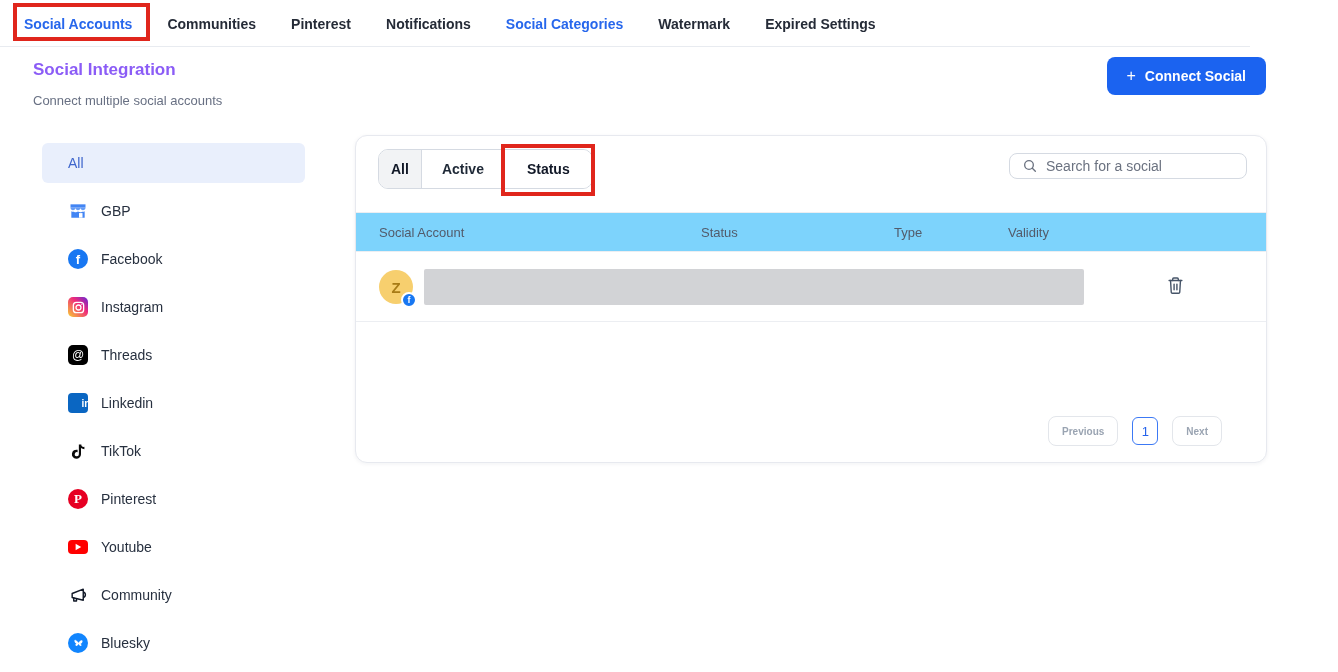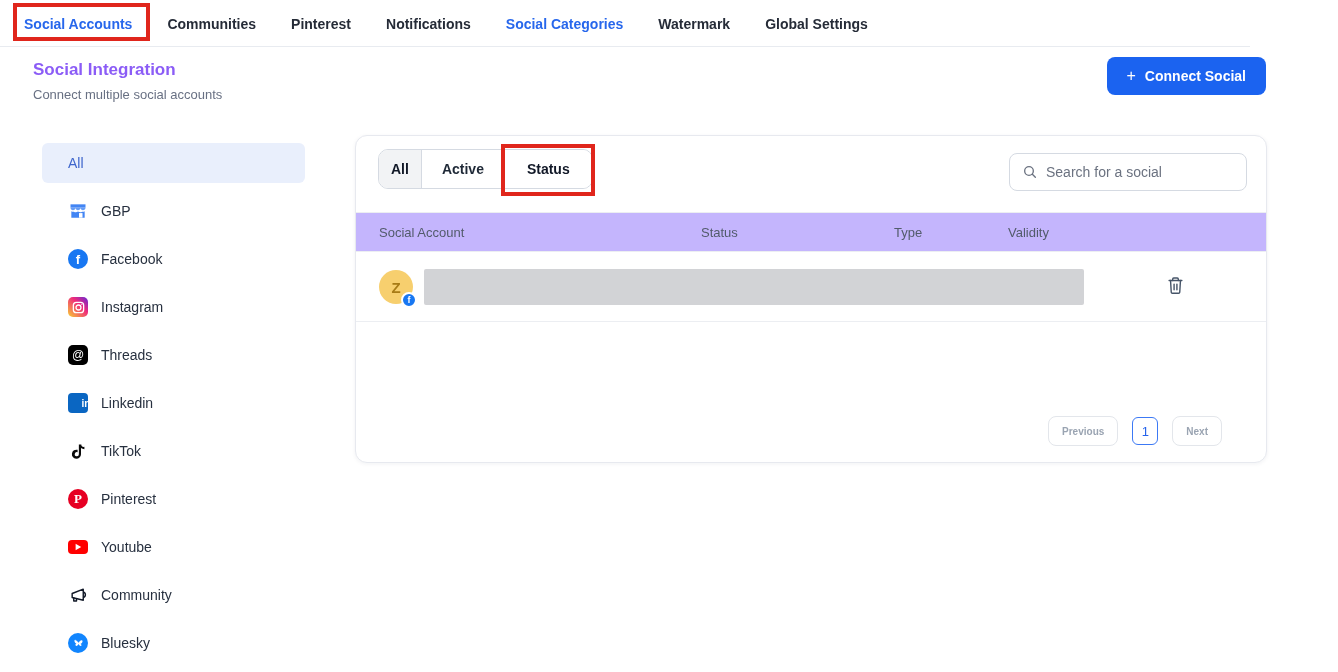--- a/index.html
+++ b/index.html
@@ -13,21 +13,21 @@
   
   .topnav { position:absolute; left:0; top:0; width:100%; height:47px; display:flex; align-items:center; padding-left:24px; gap:35px; background:#fff; }
   .topnav-border { position:absolute; left:0; top:46px; width:1250px; height:1px; background:#e8ebf0; }
   .nav-item { font-size:14px; font-weight:600; color:#252b37; cursor:pointer; position:relative; white-space:nowrap; }
   .nav-item.active { color:#2767ec; }
   .annot-nav { position:absolute; left:-11px; right:-18px; top:-13px; bottom:-9px; border:4px solid #e0261c; pointer-events:none; }
 
   
   .page-header { position:absolute; left:33px; top:60px; }
   .page-title { font-size:17px; font-weight:700; color:#8b5cf6; }
-  .page-subtitle { font-size:13px; color:#687083; margin-top:7px; }
+  .page-subtitle { font-size:13px; color:#687083; margin-top:13px; }
   .connect-btn { position:absolute; right:72px; top:57px; height:38px; padding:0 20px; border:none; border-radius:8px; background:#1b63f0; color:#fff; font-family:"Liberation Sans",sans-serif; font-size:14px; font-weight:600; display:flex; align-items:center; gap:9px; cursor:pointer; }
   .connect-btn .plus { font-size:16px; font-weight:400; margin-top:-1px; }
 
   
   .sidebar { position:absolute; left:42px; top:143px; width:263px; }
   .side-item { height:40px; margin-bottom:8px; display:flex; align-items:center; padding-left:26px; border-radius:6px; font-size:14px; color:#27303f; cursor:pointer; }
   .side-item.selected { background:#e9effc; color:#3f66cc; }
   .side-icon { width:20px; height:20px; margin-right:13px; display:flex; align-items:center; justify-content:center; flex:none; }
   .icon-badge { width:20px; height:20px; border-radius:50%; display:flex; align-items:center; justify-content:center; color:#fff; font-weight:700; }
   .icon-sq { width:20px; height:20px; border-radius:5px; display:flex; align-items:center; justify-content:center; color:#fff; font-weight:700; }
@@ -35,25 +35,25 @@
   
   .card { position:absolute; left:355px; top:135px; width:912px; height:328px; background:#fff; border:1px solid #e7e9ef; border-radius:12px; box-shadow:0 1px 4px rgba(20,30,60,.06); }
 
   .tabgroup { position:absolute; left:22px; top:13px; display:inline-flex; border:1px solid #d5dae2; border-radius:10px; background:#fff; height:40px; }
   .tab { display:flex; align-items:center; font-size:14px; color:#1f2937; cursor:pointer; background:#fff; }
   .tab-all { padding:0 12px; background:#f2f3f5; font-weight:700; color:#111827; border-right:1px solid #d5dae2; border-radius:9px 0 0 9px; }
   .tab-active { padding:0 20px; font-weight:600; border-right:1px solid #0f766e; }
   .tab-expired { padding:0 22px; font-weight:600; color:#111827; border-radius:0 9px 9px 0; position:relative; }
   .annot-tab { position:absolute; left:-4px; right:-3px; top:-6px; bottom:-8px; border:4px solid #e0261c; pointer-events:none; }
 
-  .searchbox { position:absolute; right:19px; top:17px; width:238px; height:38px; border:1px solid #d5dae2; border-radius:8px; display:flex; align-items:center; padding:0 12px; background:#fff; }
+  .searchbox { position:absolute; right:19px; top:17px; width:238px; height:26px; border:1px solid #d5dae2; border-radius:8px; display:flex; align-items:center; padding:0 12px; background:#fff; }
   .searchbox input { border:none; outline:none; flex:1; font-family:"Liberation Sans",sans-serif; font-size:14px; color:#374151; margin-left:8px; background:transparent; }
   .searchbox input::placeholder { color:#6b7280; }
 
-  .thead { position:absolute; left:0; right:0; top:76px; height:40px; background:#c4b5fd; border-top:1px solid #eceef2; border-bottom:1px solid #eceef2; display:grid; grid-template-columns:322px 193px 114px auto; align-items:center; padding-left:23px; font-size:13px; color:#525b6b; }
+  .thead { position:absolute; left:0; right:0; top:76px; height:40px; background:#7dd3fc; border-top:1px solid #eceef2; border-bottom:1px solid #eceef2; display:grid; grid-template-columns:322px 193px 114px auto; align-items:center; padding-left:23px; font-size:13px; color:#525b6b; }
 
   .trow { position:absolute; left:0; right:0; top:117px; height:69px; border-bottom:1px solid #eceef2; display:flex; align-items:center; padding-left:23px; }
   .avatar { position:relative; width:34px; height:34px; border-radius:50%; background:#f7cf6e; display:flex; align-items:center; justify-content:center; font-size:15px; font-weight:700; color:#a87b16; flex:none; }
   .avatar-badge { position:absolute; right:-4px; bottom:-4px; width:16px; height:16px; border-radius:50%; background:#1877f2; border:2px solid #fff; display:flex; align-items:center; justify-content:center; }
   .redacted { width:660px; height:36px; background:#d2d3d6; border-radius:2px; margin-left:11px; }
   .trash-btn { position:absolute; right:78px; top:50%; transform:translateY(-50%); background:none; border:none; cursor:pointer; padding:4px; }
 
   .pagination { position:absolute; right:44px; bottom:16px; display:flex; align-items:center; gap:14px; }
   .pg-btn { height:30px; padding:0 13px; border:1px solid #e3e6eb; border-radius:8px; background:#fff; color:#9aa4b2; font-family:"Liberation Sans",sans-serif; font-size:10px; font-weight:600; cursor:pointer; }
   .pg-num { width:26px; height:28px; border:1px solid #3c79f5; border-radius:6px; background:#fff; color:#2563eb; font-size:13px; display:flex; align-items:center; justify-content:center; cursor:pointer; }
@@ -69,21 +69,21 @@
   <nav class="topnav">
     <div class="nav-item active">
       <span>Social Accounts</span>
       <span class="annot-nav"></span>
     </div>
     <div class="nav-item">Communities</div>
     <div class="nav-item">Pinterest</div>
     <div class="nav-item">Notifications</div>
     <div class="nav-item active">Social Categories</div>
     <div class="nav-item">Watermark</div>
-    <div class="nav-item">Global Settings</div>
+    <div class="nav-item">Expired Settings</div>
   </nav>
   <div class="topnav-border"></div>
 
   <div class="page-header">
     <div class="page-title">Social Integration</div>
     <div class="page-subtitle">Connect multiple social accounts</div>
   </div>
   <button class="connect-btn">
     <span class="plus">+</span>
     <span>Connect Social</span>

